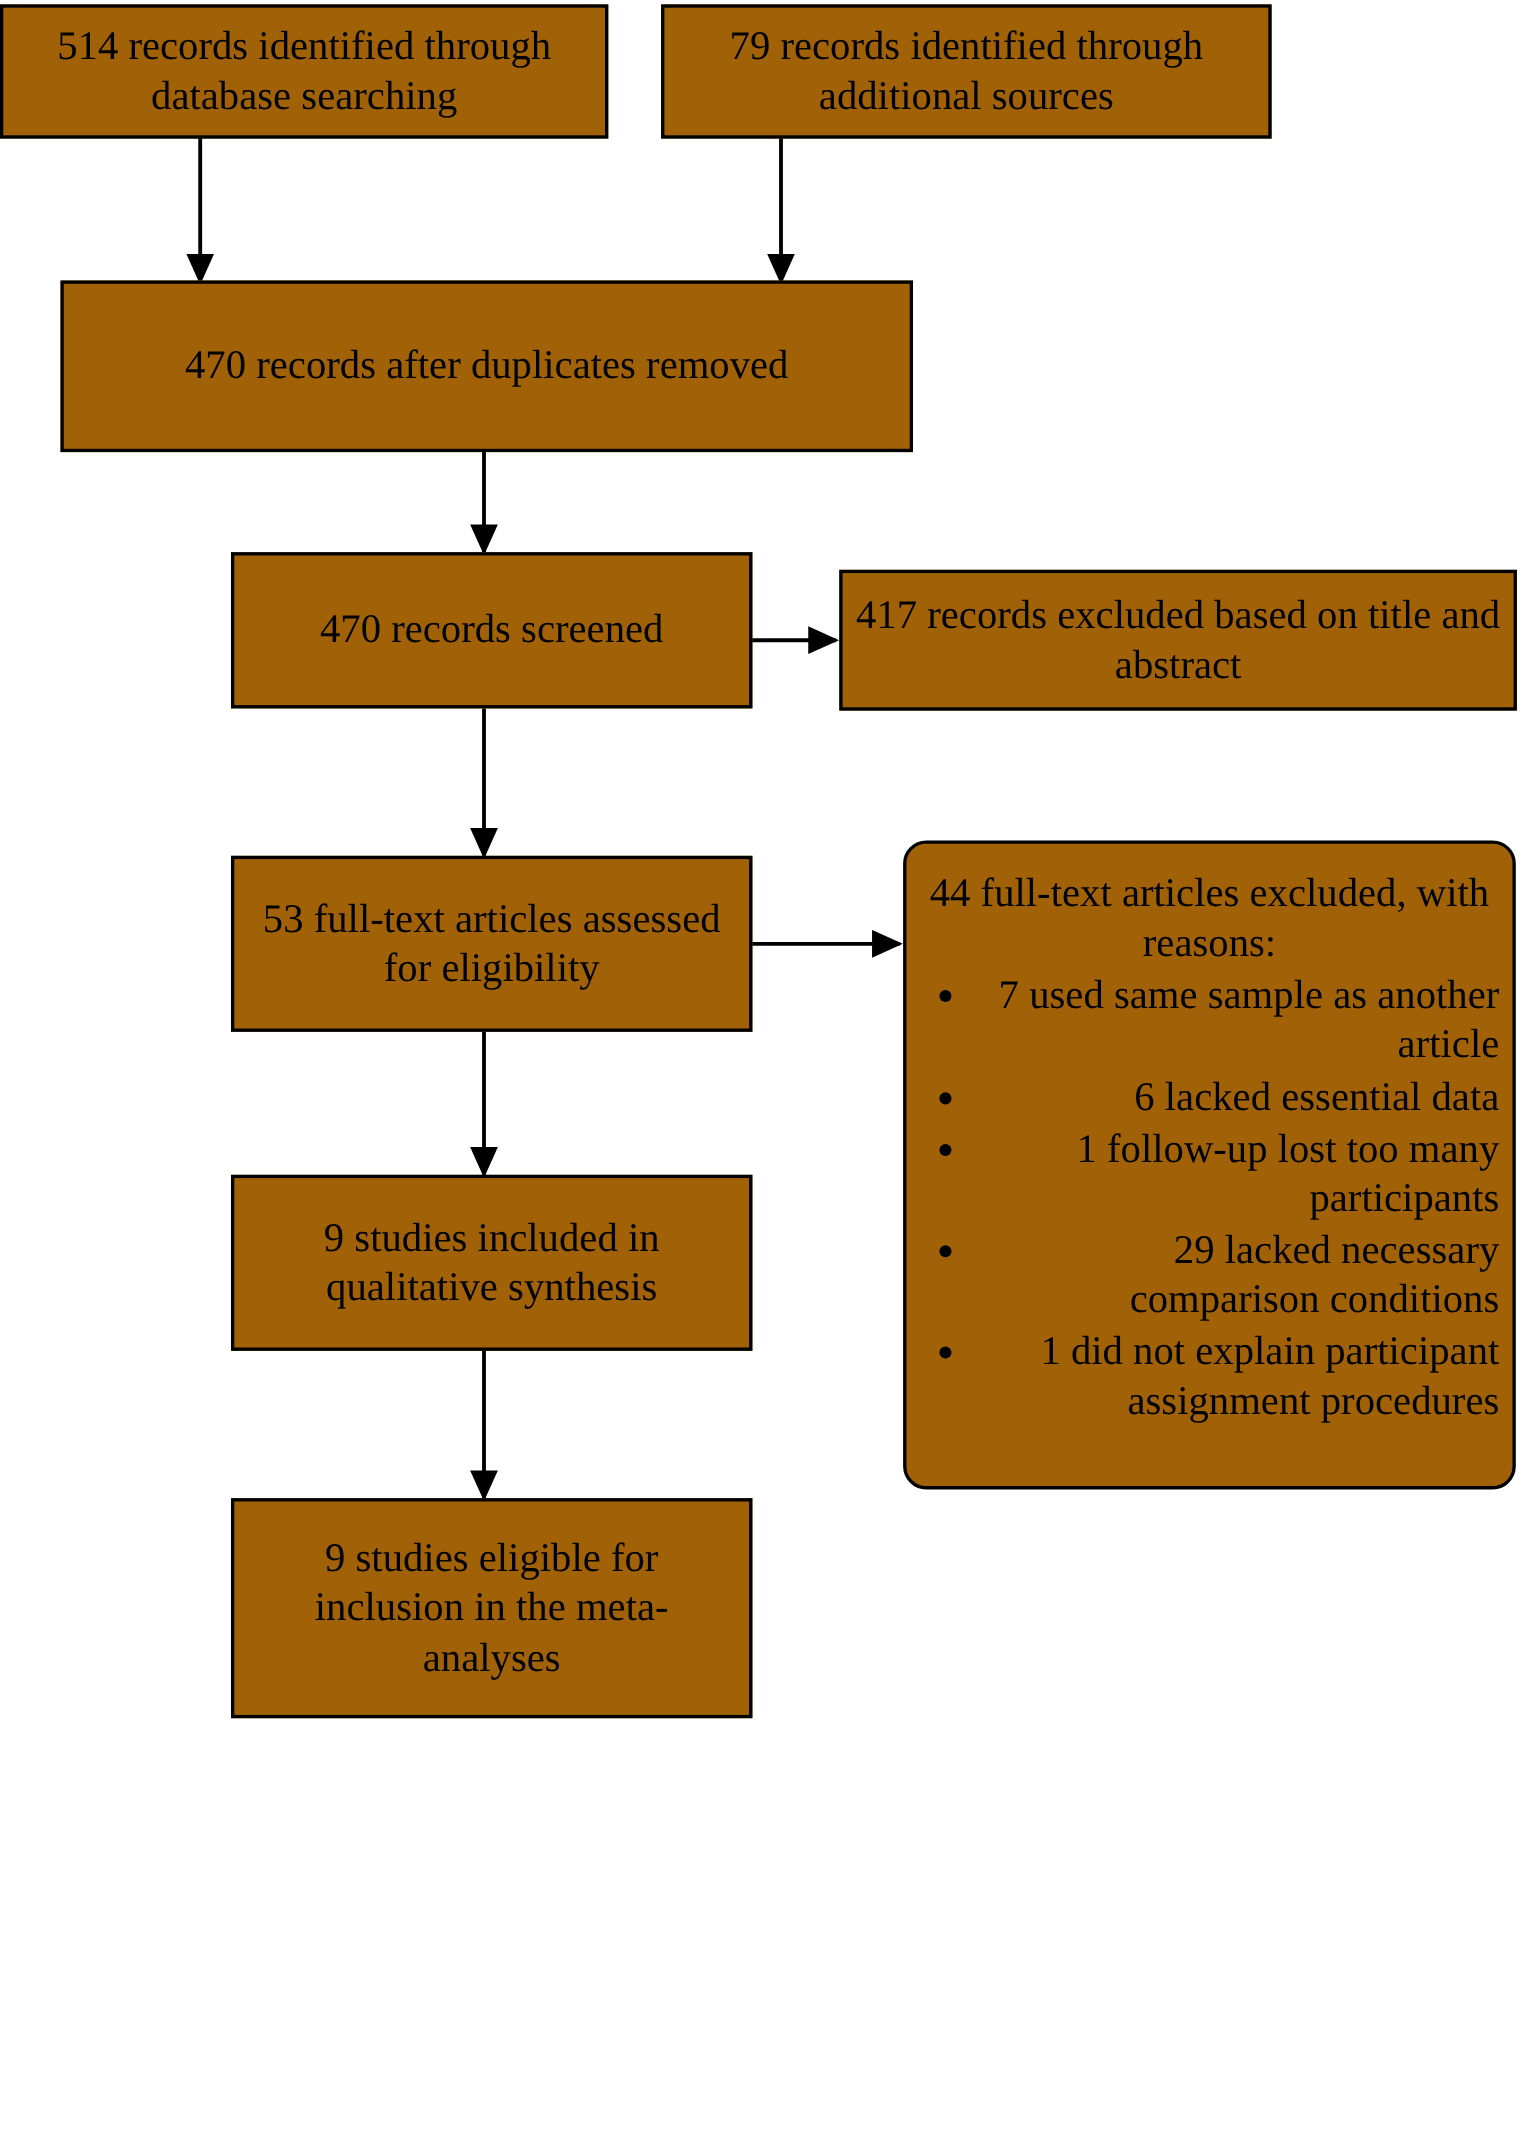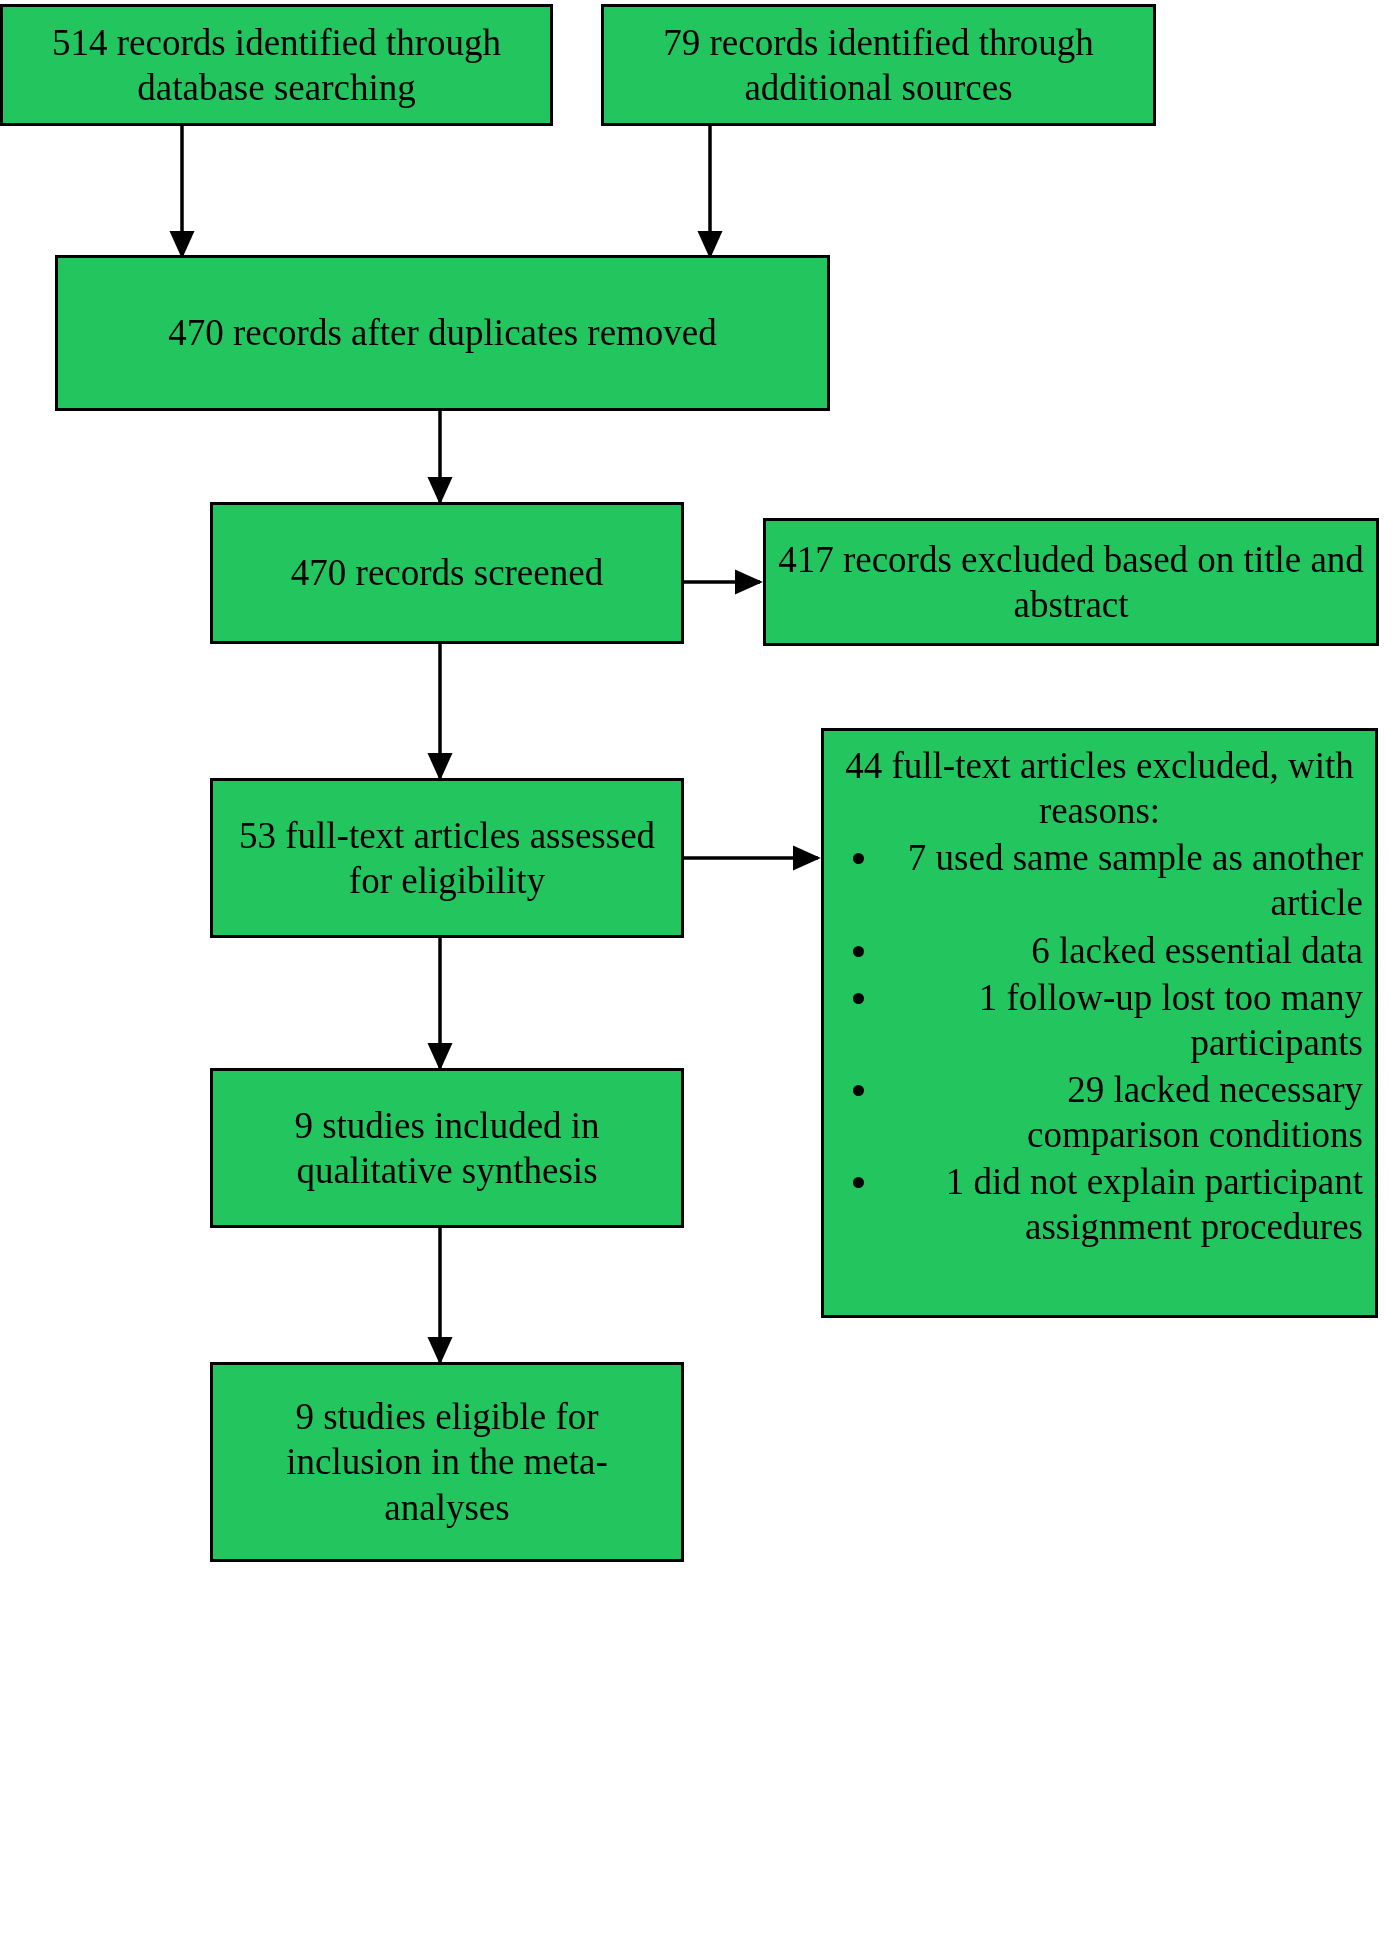--- a/index.html
+++ b/index.html
@@ -14,28 +14,28 @@
   #flow {
     position: relative;
     width: 1400px;
     height: 1956px;
     overflow: hidden;
   }
   .box {
     position: absolute;
     box-sizing: border-box;
     border: 3px solid #000000;
-    background: #22c55e;
+    background: #a16207;
     display: flex;
     align-items: center;
     justify-content: center;
     text-align: center;
     font-size: 37px;
     line-height: 1.22;
-    padding: 8px 12px;
+    padding: 19px 12px;
   }
   .box .txt {
     display: block;
     width: 100%;
     white-space: pre-line;
   }
   .box.left-align {
     align-items: flex-start;
     justify-content: flex-start;
     text-align: left;
@@ -120,21 +120,21 @@
   </div>
 
   <div class="box" style="left:763px; top:518px; width:616px; height:128px;">
     <span class="txt">417 records excluded based on title and abstract</span>
   </div>
 
   <div class="box" style="left:210px; top:778px; width:474px; height:160px;">
     <span class="txt">53 full-text articles assessed for eligibility</span>
   </div>
 
-  <div class="box left-align" style="left:821px; top:728px; width:557px; height:590px;">
+  <div class="box left-align" style="left:821px; top:764px; width:557px; height:590px;border-radius:21px;">
     <div class="excl-inner">
       <span class="excl-title">44 full-text articles excluded, with reasons:</span>
       <ul class="reasons">
         <li>7 used same sample as another article</li>
         <li>6 lacked essential data</li>
         <li>1 follow-up lost too many participants</li>
         <li>29 lacked necessary comparison conditions</li>
         <li>1 did not explain participant assignment procedures</li>
       </ul>
     </div>

